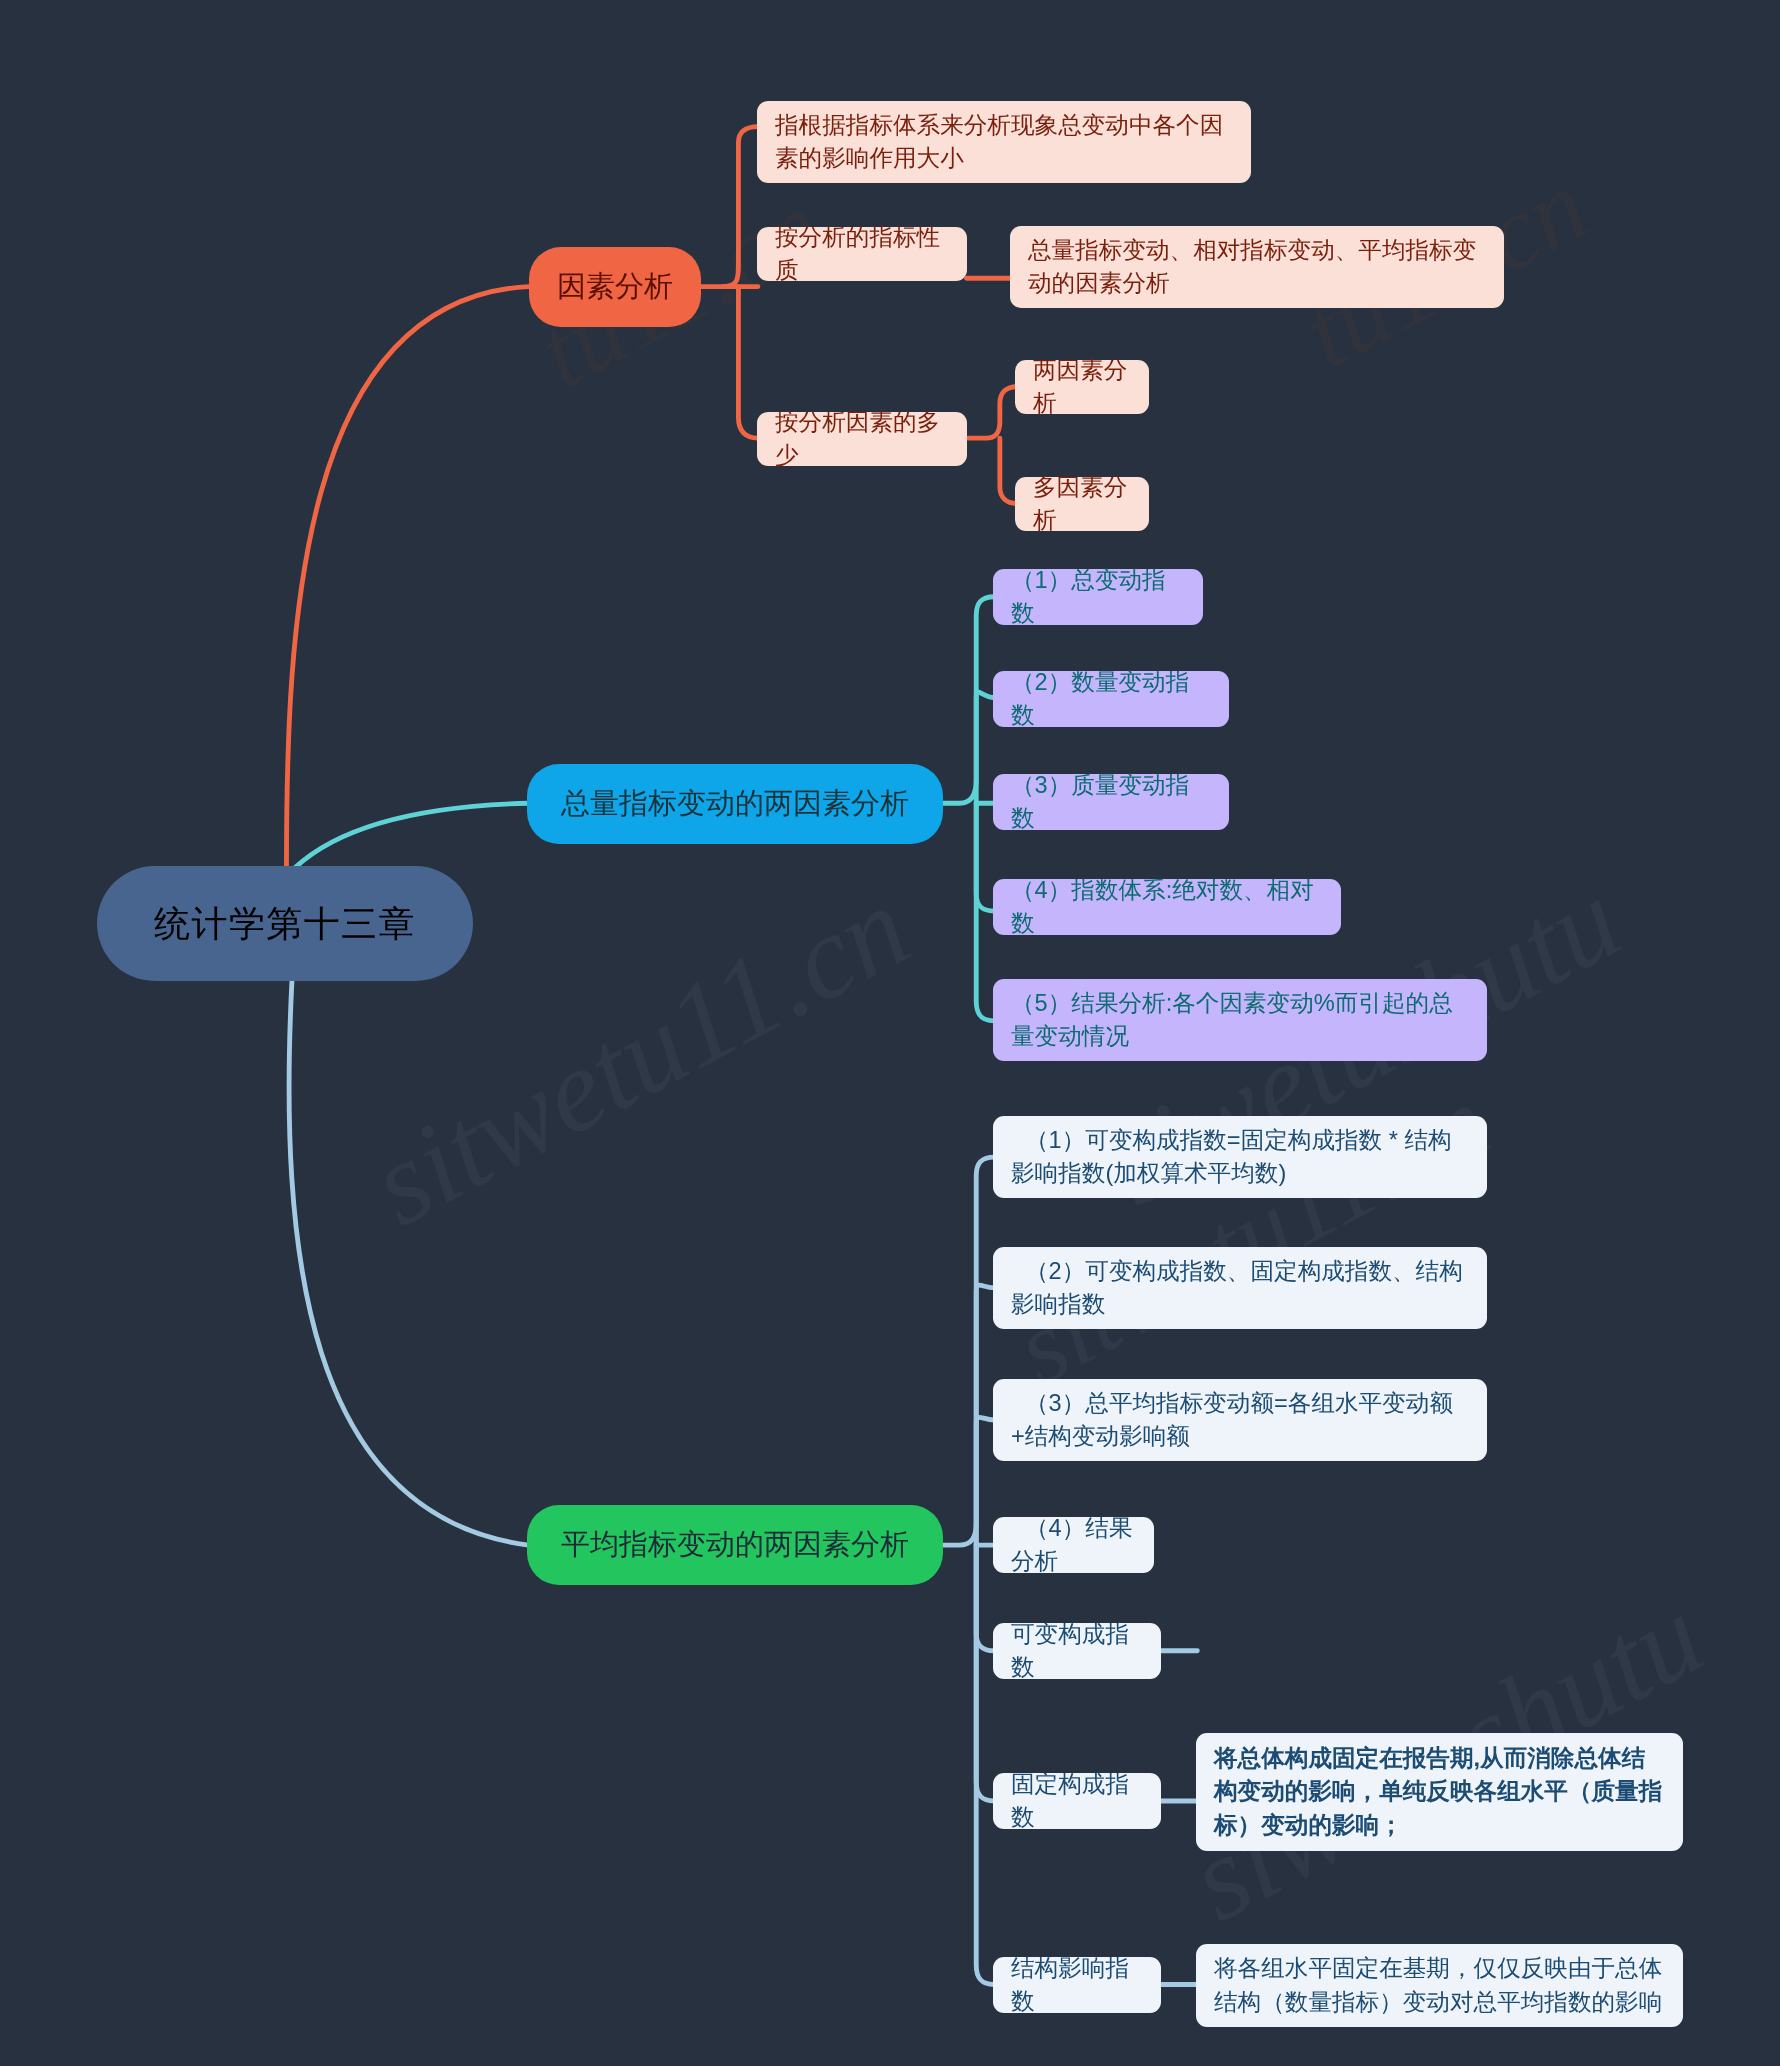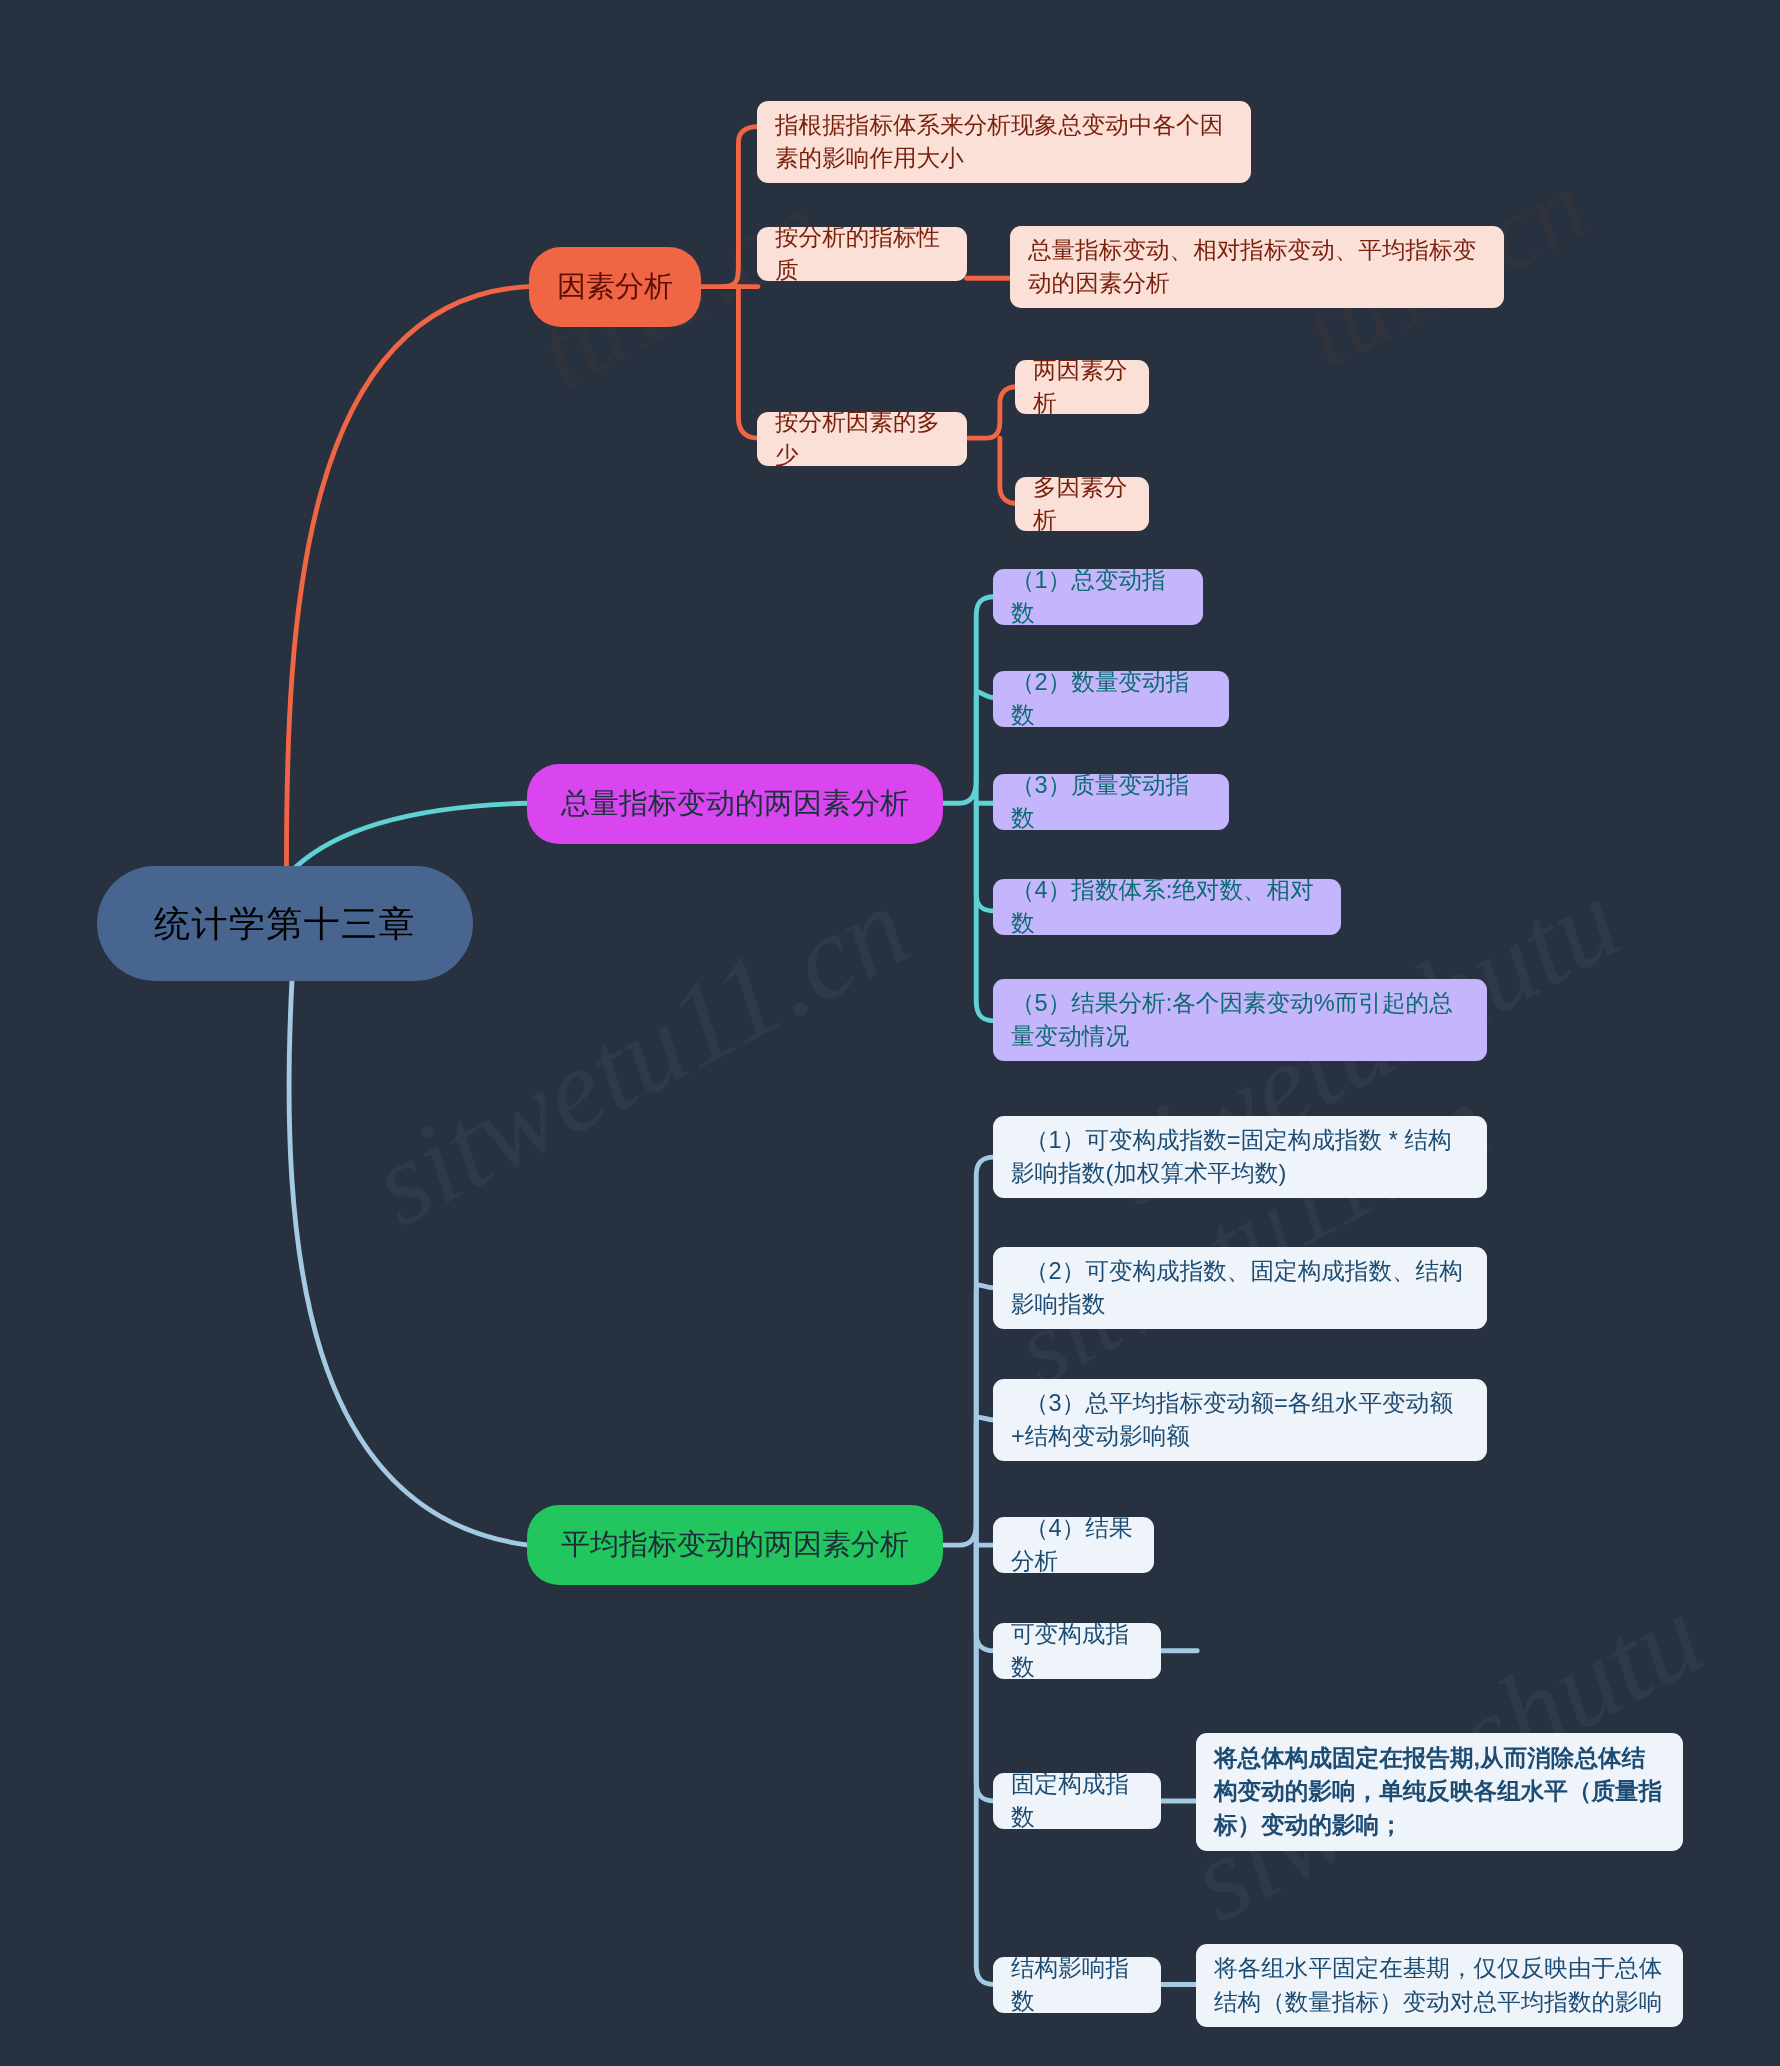--- a/index.html
+++ b/index.html
@@ -61,21 +61,21 @@
   .l3-orange {
     background: #fae0d7;
     color: #7b1f0d;
     font-size: 23.6px;
     border-radius: 11px;
     padding: 9.7px 18px;
   }
 
   
   .l1-cyan {
-    background: #d946ef;
+    background: #0ea5e9;
     color: #19333a;
     font-size: 29px;
     border-radius: 32px;
     padding: 0 28px;
     justify-content: center;
   }
   .l2-cyan {
     background: #c4b5fd;
     color: #0d6b71;
     font-size: 23.6px;

